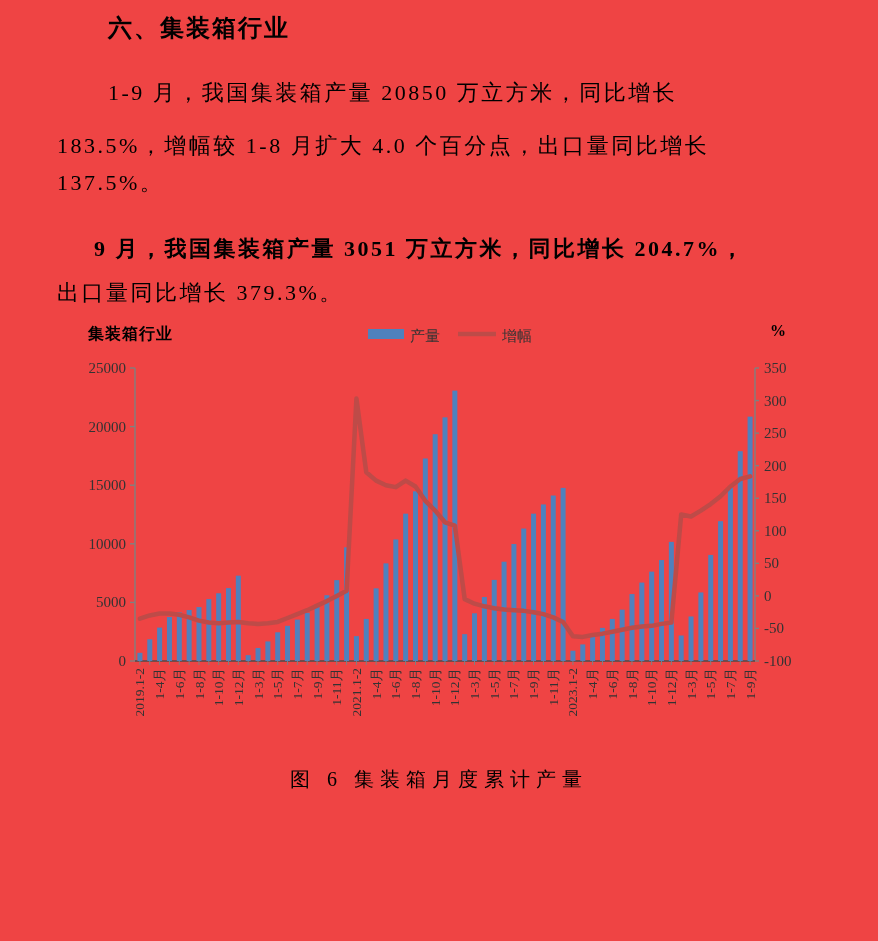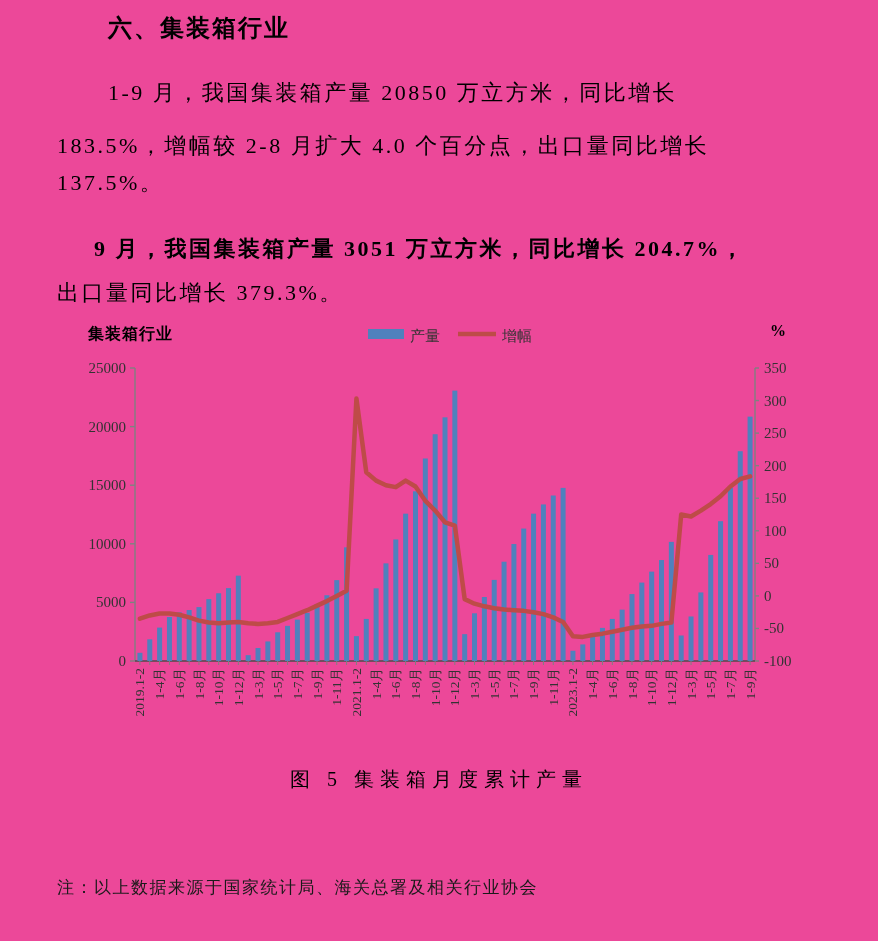--- a/index.html
+++ b/index.html
@@ -3,21 +3,21 @@
 <meta charset="utf-8">
 <style>
   html, body {
     margin: 0; padding: 0;
     background: #ffffff;
     font-family: "Liberation Serif", "DejaVu Serif", serif;
   }
   #page {
     position: relative;
     width: 878px; height: 941px;
-    background: #ec4899;
+    background: #ef4444;
     overflow: hidden;
     color: #000000;
   }
   .doc-title {
     position: absolute;
     left: 108px; top: 12px;
     font-size: 24px; font-weight: bold;
     letter-spacing: 2px;
     white-space: nowrap;
   }
@@ -53,21 +53,21 @@
   }
 </style>
 </head>
 <body>
 
 <div id="page">
 
   <div class="doc-title">六、集装箱行业</div>
 
   <div class="body-line indent1" style="top: 62px;">1-9 月，我国集装箱产量 20850 万立方米，同比增长</div>
-  <div class="body-line" style="top: 115px;">183.5%，增幅较 2-8 月扩大 4.0 个百分点，出口量同比增长</div>
+  <div class="body-line" style="top: 115px;">183.5%，增幅较 1-8 月扩大 4.0 个百分点，出口量同比增长</div>
   <div class="body-line" style="top: 152px;">137.5%。</div>
 
   <div class="body-line indent2" style="top: 218px;">9 月，我国集装箱产量 3051 万立方米，同比增长 204.7%，</div>
   <div class="body-line" style="top: 262px;">出口量同比增长 379.3%。</div>
 
   <div class="chart-unit-left">集装箱行业</div>
   <div class="chart-unit-right">%</div>
 
   <svg id="chart-svg" width="878" height="450" viewBox="0 0 878 450">
       <rect x="368" y="14" width="36" height="10" fill="#4F81BD"></rect>
@@ -263,17 +263,16 @@
       <rect x="688.53" y="301.46" width="5" height="44.54" fill="#4F81BD"></rect>
       <rect x="698.37" y="277.44" width="5" height="68.56" fill="#4F81BD"></rect>
       <rect x="708.21" y="239.93" width="5" height="106.07" fill="#4F81BD"></rect>
       <rect x="718.06" y="206.18" width="5" height="139.82" fill="#4F81BD"></rect>
       <rect x="727.90" y="172.54" width="5" height="173.46" fill="#4F81BD"></rect>
       <rect x="737.74" y="136.21" width="5" height="209.79" fill="#4F81BD"></rect>
       <rect x="747.58" y="101.64" width="5" height="244.36" fill="#4F81BD"></rect>
       <polyline points="139.92,303.68 149.76,300.42 159.60,298.47 169.44,298.47 179.29,299.77 189.13,302.38 198.97,305.63 208.81,307.58 218.65,308.24 228.49,307.58 238.33,306.93 248.17,308.24 258.02,308.89 267.86,308.24 277.70,306.93 287.54,303.03 297.38,299.12 307.22,295.21 317.06,290.66 326.90,286.10 336.75,280.89 346.59,275.68 356.43,83.60 366.27,157.18 376.11,165.64 385.95,170.20 395.79,172.15 405.63,165.64 415.48,171.50 425.32,185.83 435.16,195.59 445.00,207.31 454.84,210.57 464.68,284.14 474.52,288.70 484.37,291.31 494.21,293.26 504.05,294.56 513.89,295.21 523.73,295.86 533.57,297.17 543.41,299.12 553.25,302.38 563.10,306.93 572.94,321.26 582.78,321.91 592.62,319.96 602.46,318.65 612.30,316.70 622.14,314.75 631.98,312.79 641.83,311.49 651.67,310.84 661.51,308.89 671.35,307.58 681.19,199.50 691.03,201.45 700.87,195.59 710.71,189.08 720.56,181.27 730.40,171.50 740.24,164.01 750.08,161.41" fill="none" stroke="#BE4B48" stroke-width="4.5" stroke-linejoin="round" stroke-linecap="round"></polyline>
     </svg>
 
-  <div class="fig-caption">图 5  集装箱月度累计产量</div>
-
-  <div class="note-line">注：以上数据来源于国家统计局、海关总署及相关行业协会</div>
+  <div class="fig-caption">图 6  集装箱月度累计产量</div>
+
 
 </div>
 
 </body></html>

